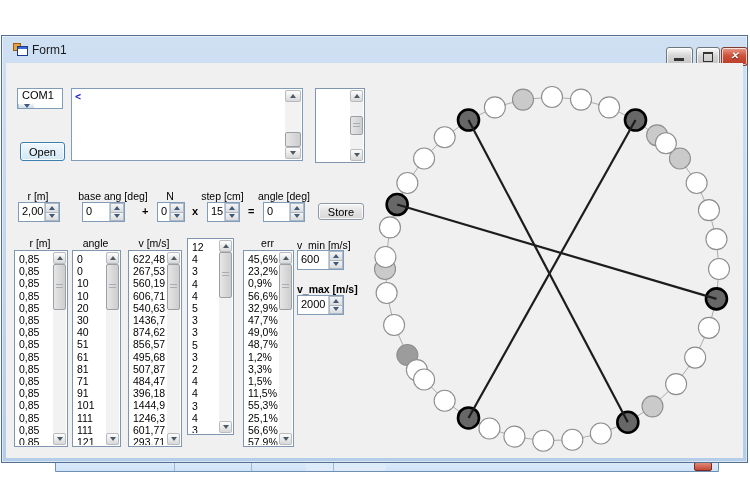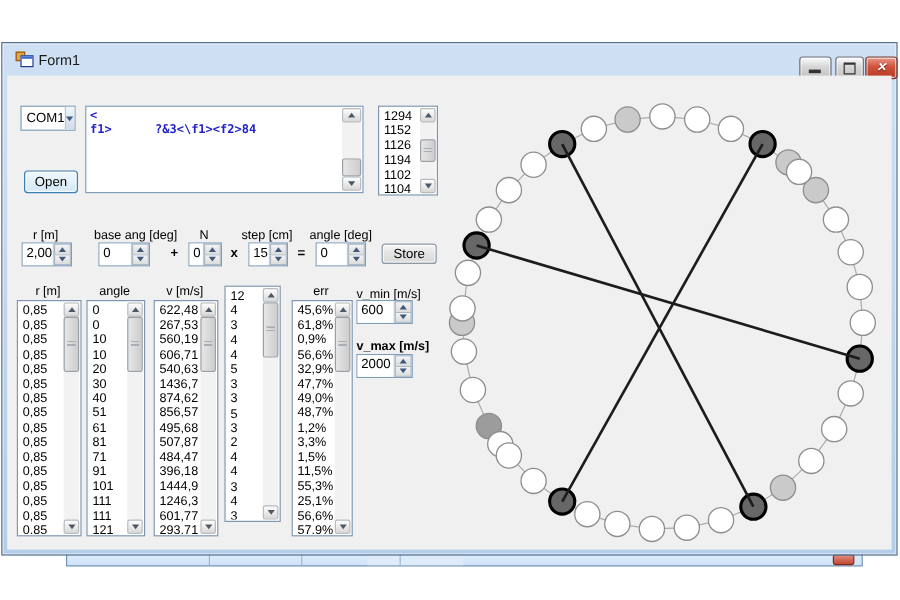--- a/index.html
+++ b/index.html
@@ -45,21 +45,21 @@
   .sunken{background:#fff;border:1px solid #7f9db9;}
   .lbl{position:absolute;z-index:2;font-size:10.5px;text-align:center;white-space:nowrap;}
   .op{position:absolute;z-index:2;font-size:11px;font-weight:bold;}
 
   .btn{position:absolute;z-index:2;font-size:11px;text-align:center;border-radius:3px;
        border:1px solid #8e9aa8;background:linear-gradient(#f6f6f6,#e4e4e4 45%,#d8d8d8);
        box-shadow:inset 0 0 0 1px rgba(255,255,255,.8);}
   .btn-focus{border:1px solid #3c7fb1;background:linear-gradient(#f0f7fc,#d2e8f6);}
 
   
-  .combo{display:flex;align-items:center;}
+  .combo{display:flex;flex-direction:column;}
   .combo-val{flex:1;font-size:11px;padding-left:4px;}
   .combo-btn{width:15px;align-self:stretch;border-left:1px solid #b5c6d4;
              background:linear-gradient(#f2f6fa,#d0dce8);display:flex;align-items:center;justify-content:center;}
 
   
   .tri-up{width:0;height:0;border-left:3px solid transparent;border-right:3px solid transparent;border-bottom:4px solid #41597a;}
   .tri-dn{width:0;height:0;border-left:3px solid transparent;border-right:3px solid transparent;border-top:4px solid #41597a;}
   .tri-up.sb,.tri-dn.sb{border-left-width:3px;border-right-width:3px;}
   .tri-up.sb{border-bottom-color:#4d5a66;} .tri-dn.sb{border-top-color:#4d5a66;}
 
@@ -130,41 +130,33 @@
 
 
   <div class="abs sunken combo" style="left:17px;top:88px;width:44px;height:19px;">
     <span class="combo-val">COM1</span>
     <span class="combo-btn">
       <i class="tri-dn"></i>
     </span>
   </div>
 
   <div class="abs sunken" style="left:71px;top:88px;width:230px;height:71px;">
-    <div class="serial-log"><div class="log-line">&lt;</div><div class="log-line">f1&gt;      ?&amp;3&lt;\f1&gt;&lt;f2&gt;84</div></div>
+    <div class="serial-log"><div class="log-line">&lt;</div></div>
     <div class="vsb" style="width:16px;">
       <span class="sb-arrow sb-up">
           <i class="tri-up sb"></i>
         </span>
       <span class="sb-thumb" style="bottom:12px;height:13px;"></span>
       <span class="sb-arrow sb-dn">
           <i class="tri-dn sb"></i>
         </span>
     </div>
   </div>
 
   <div class="abs listbox" style="left:315px;top:88px;width:48px;height:73px;">
-    <div class="lb-rows">
-        <div class="lb-row">1294</div>
-        <div class="lb-row">1152</div>
-        <div class="lb-row">1126</div>
-        <div class="lb-row">1194</div>
-        <div class="lb-row">1102</div>
-        <div class="lb-row">1104</div>
-      </div>
     <div class="vsb">
       <span class="sb-arrow sb-up">
           <i class="tri-up sb"></i>
         </span>
       <span class="sb-thumb" style="top:26px;height:17px;">
           <i class="sb-grip"></i>
         </span>
       <span class="sb-arrow sb-dn">
           <i class="tri-dn sb"></i>
         </span>
@@ -365,21 +357,21 @@
           <i class="sb-grip"></i>
         </span>
       <span class="sb-arrow sb-dn">
           <i class="tri-dn sb"></i>
         </span>
     </div>
   </div>
   <div class="abs listbox" style="left:243px;top:250px;width:49px;height:195px;">
     <div class="lb-rows">
         <div class="lb-row">45,6%</div>
-        <div class="lb-row">61,8%</div>
+        <div class="lb-row">23,2%</div>
         <div class="lb-row">0,9%</div>
         <div class="lb-row">56,6%</div>
         <div class="lb-row">32,9%</div>
         <div class="lb-row">47,7%</div>
         <div class="lb-row">49,0%</div>
         <div class="lb-row">48,7%</div>
         <div class="lb-row">1,2%</div>
         <div class="lb-row">3,3%</div>
         <div class="lb-row">1,5%</div>
         <div class="lb-row">11,5%</div>

